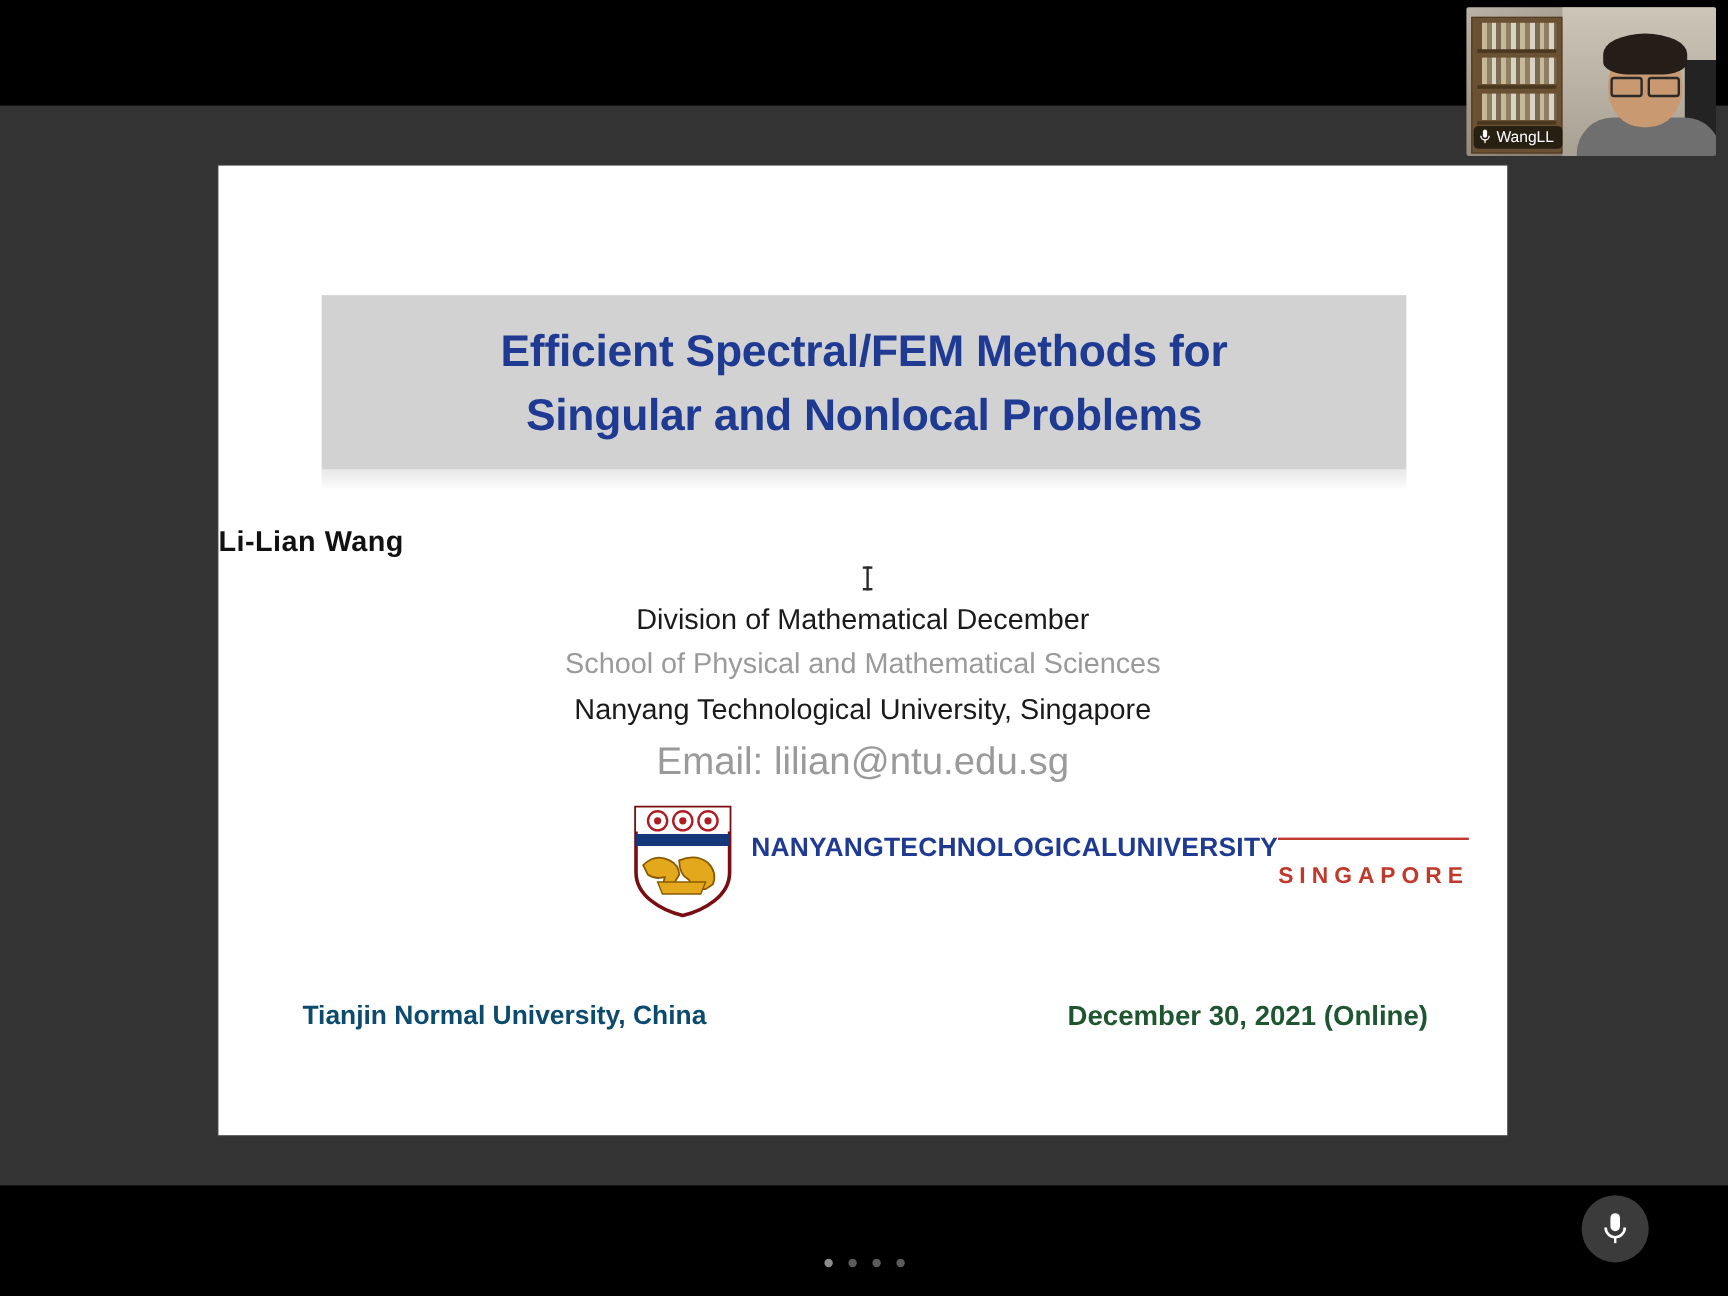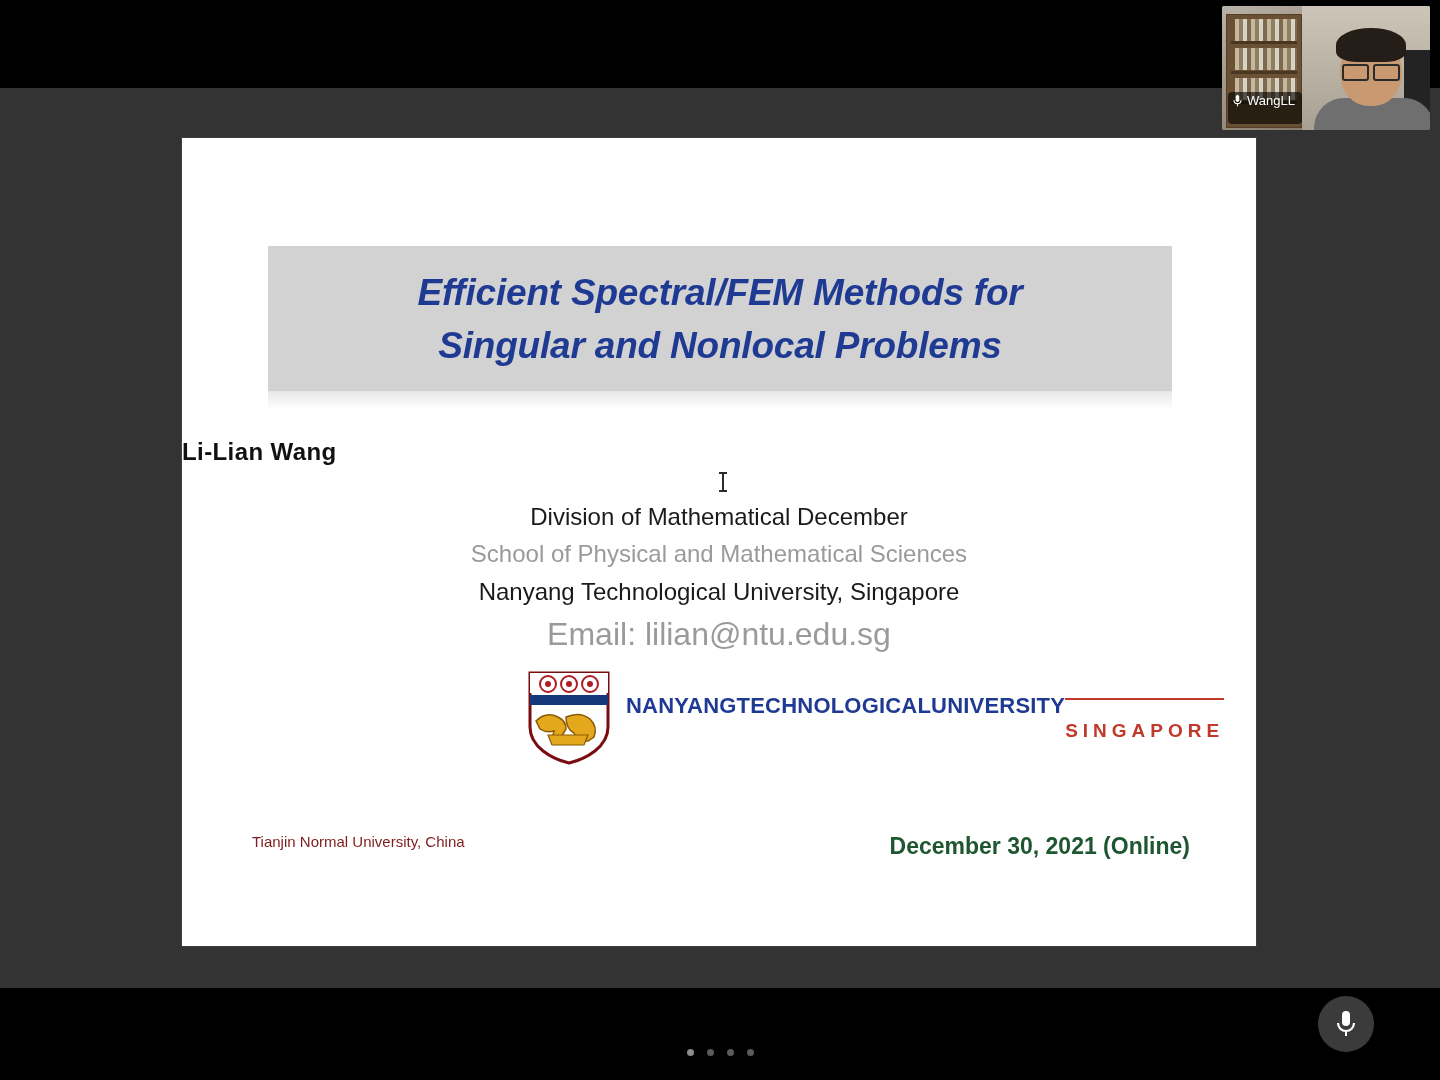--- a/index.html
+++ b/index.html
@@ -62,21 +62,20 @@
     justify-content: center;
   }
   .title-band .tline {
     color: #1f3a93;
     font-weight: bold;
     font-size: 37px;
     line-height: 53px;
     letter-spacing: -0.2px;
     text-align: center;
     white-space: nowrap;
-    font-style: italic;
   }
   .title-shadow {
     position: absolute;
     left: 86px;
     top: 253px;
     width: 904px;
     height: 18px;
     background: linear-gradient(to bottom, rgba(210,210,210,0.55), rgba(210,210,210,0));
   }
 
@@ -139,23 +138,23 @@
     letter-spacing: 5px;
     border-top: 2px solid #c0392b;
     margin-top: 3px;
     padding-top: 21px;
   }
 
   .foot-left {
     position: absolute;
     left: 70px;
     top: 695px;
-    font-size: 15px;
-    font-weight: normal;
-    color: #7f1d1d;
+    font-size: 22px;
+    font-weight: bold;
+    color: #0c4a6e;
   }
   .foot-right {
     position: absolute;
     right: 66px;
     top: 695px;
     font-size: 23px;
     font-weight: bold;
     color: #1e5631;
   }
 
@@ -280,21 +279,21 @@
     background: #232323;
   }
   .sv-name {
     position: absolute;
     left: 6px;
     bottom: 6px;
     height: 17px;
     display: flex;
     align-items: center;
     gap: 4px;
-    padding: 0 7px 15px 4px;
+    padding: 0 7px 2px 4px;
     background: rgba(0,0,0,0.62);
     border-radius: 4px;
     color: #ffffff;
     font-size: 13px;
     text-align: right;
   }
   .mic-mini { width: 11px; height: 14px; display: block; }
 
   
   .bottombar {

